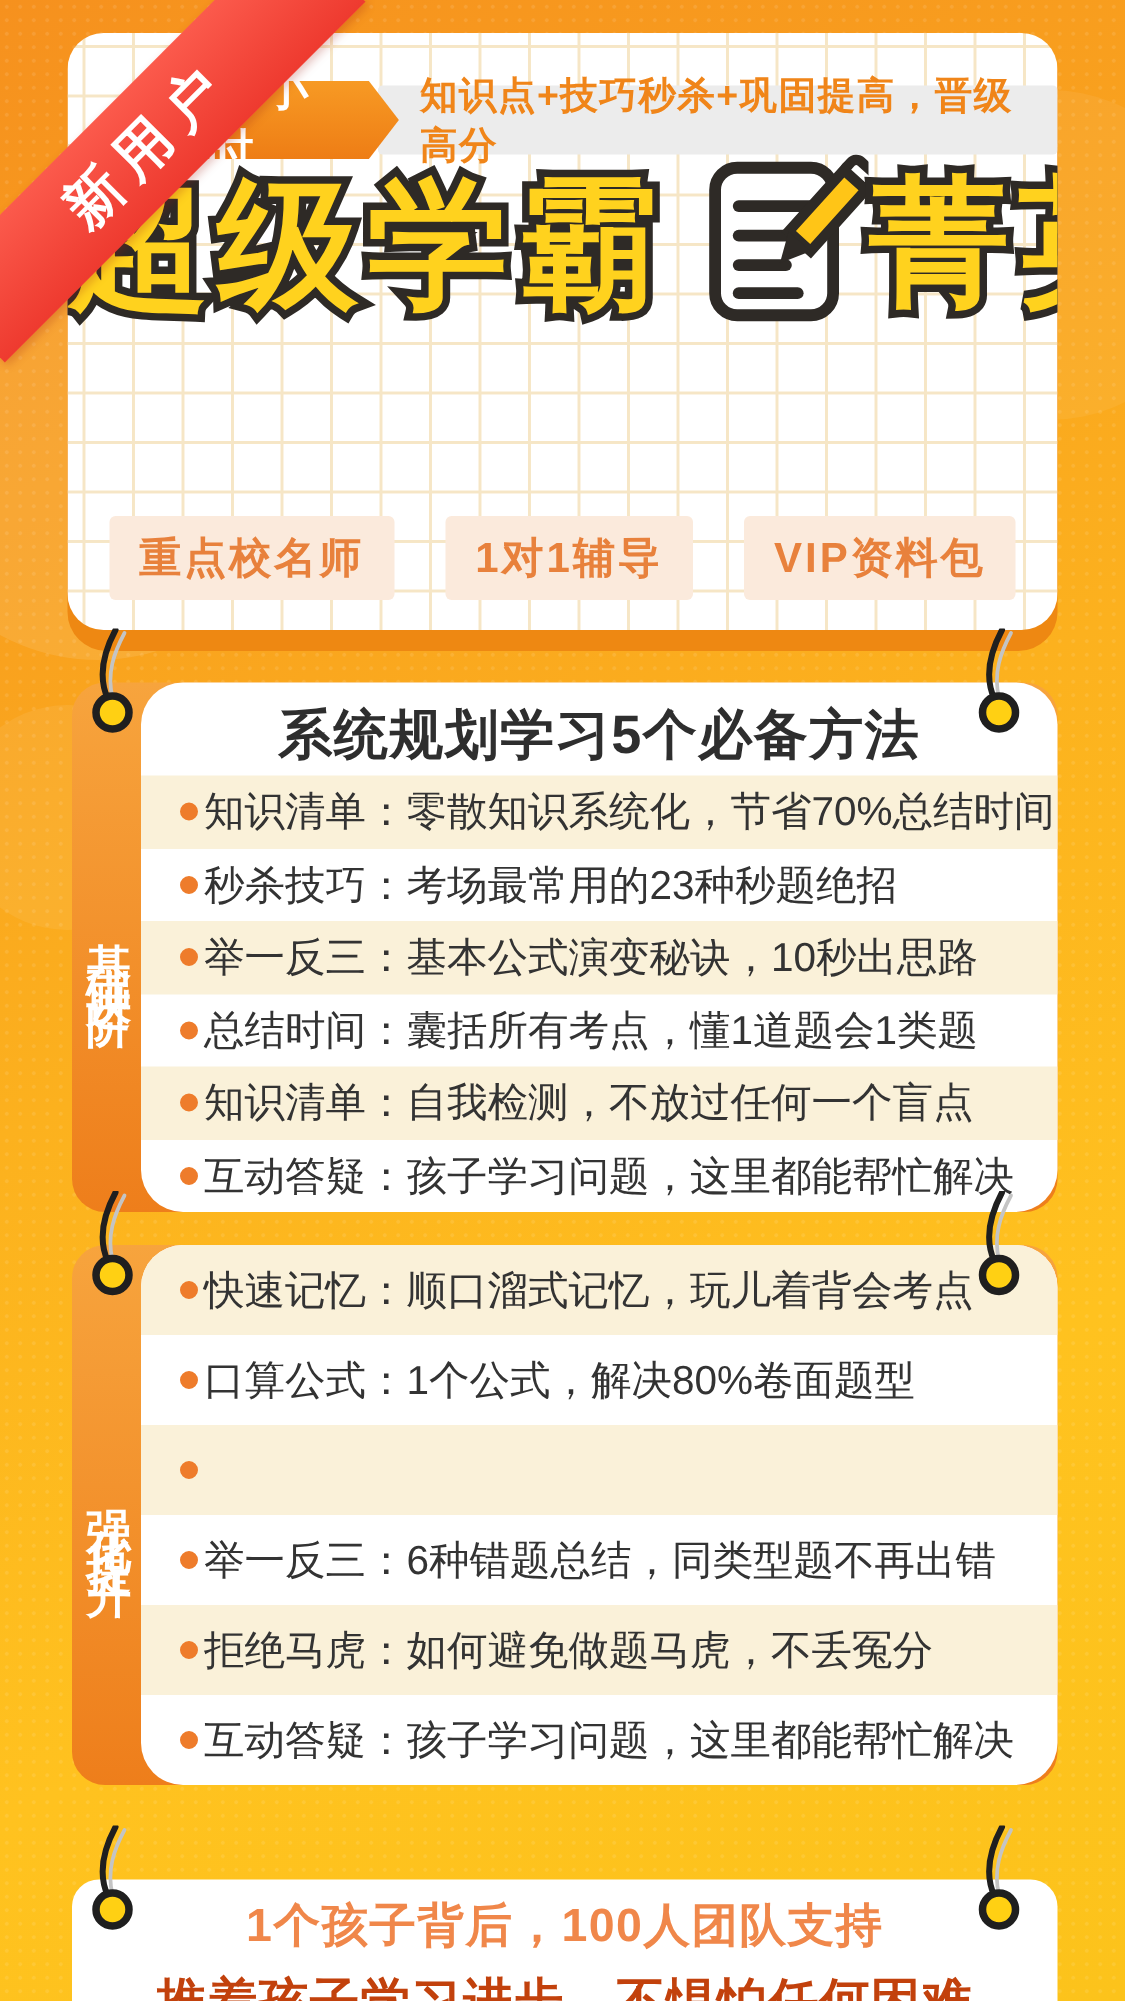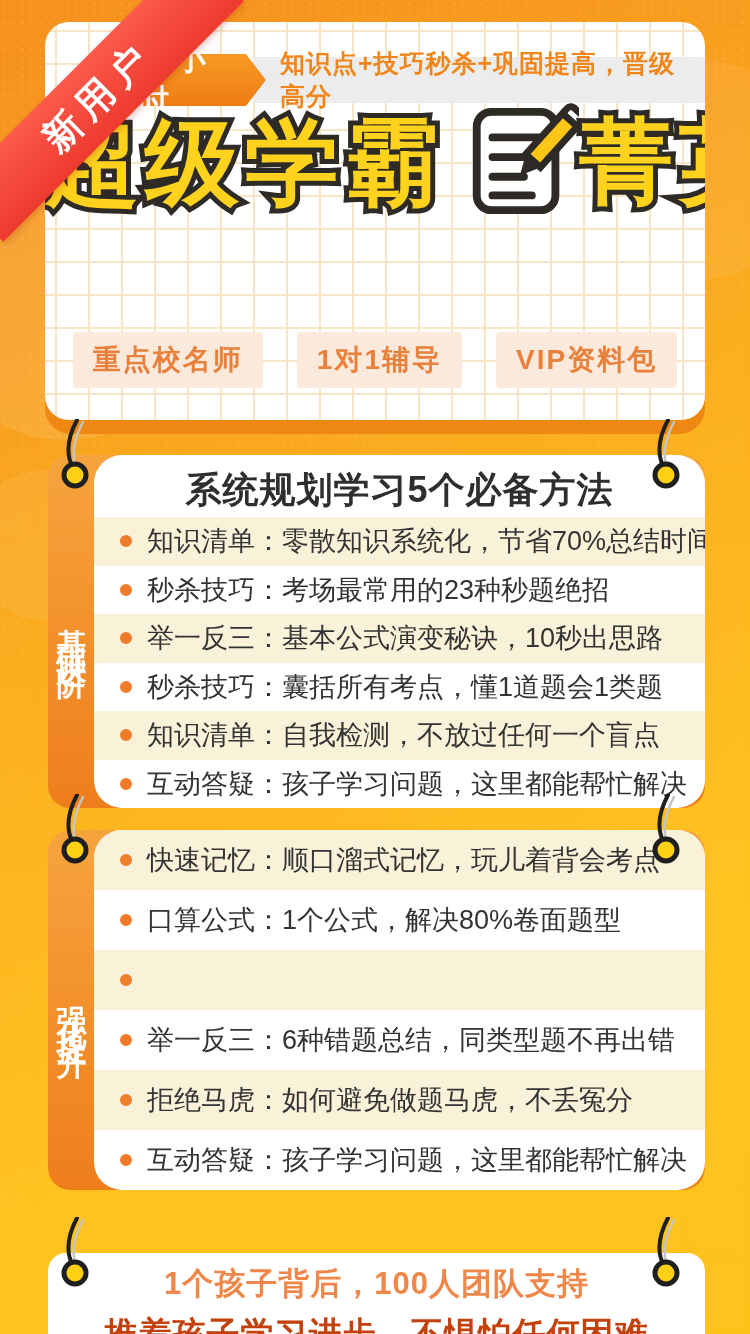--- a/index.html
+++ b/index.html
@@ -44,21 +44,21 @@
     height:46px; display:flex; align-items:center; background:#ececec; border-radius:3px;
     margin-left:-14px; padding:0 16px 0 28px;
     color:#f08519; font-size:25px; font-weight:bold; letter-spacing:1px;
   }
   .title-wrap{ position:absolute; top:84px; left:0; right:0; display:flex; flex-direction:row; align-items:center; }
   .title-row{ display:flex; align-items:center; gap:16px; }
   .outline-text{ position:relative; font-size:94px; line-height:108px; font-weight:900; letter-spacing:6px; white-space:nowrap; }
   .outline-text .stroke{ -webkit-text-stroke:10px #2e2a26; color:#2e2a26; }
   .outline-text .fill{ position:absolute; left:0; top:0; color:#ffd21e; }
   .note-icon{ width:118px; height:118px; margin-top:-4px; }
-  .pill-row{ position:absolute; top:310px; left:0; right:0; display:flex; justify-content:center; gap:34px; }
+  .pill-row{ position:absolute; top:322px; left:0; right:0; display:flex; justify-content:center; gap:34px; }
   .pill{
     background:#fbeadc; color:#e8813c; font-size:28px; font-weight:bold;
     padding:9px 20px; border-radius:4px; letter-spacing:2px; white-space:nowrap;
   }
 
   
   .ribbon{ position:absolute; top:0; left:0; width:250px; height:250px; overflow:hidden; z-index:5; }
   .ribbon-band{
     position:absolute; top:60px; left:-72px; width:340px; height:72px;
     background:linear-gradient(180deg,#fb5a4c,#ee3a2f);
@@ -78,21 +78,21 @@
   .section-inner{
     position:absolute; left:46px; top:0; right:0; bottom:0;
     background:#fff; border-radius:28px; overflow:hidden;
     display:flex; flex-direction:column;
   }
   .section-title{
     flex:0 0 62px; display:flex; align-items:center; justify-content:center;
     font-size:36px; font-weight:bold; color:#2e2e2e; letter-spacing:1px; padding-top:8px;
   }
   .rows{ flex:1; display:flex; flex-direction:column; }
-  .row{ flex:1; display:flex; align-items:center; gap:15px; padding-left:26px; font-size:27px; color:#333; white-space:nowrap; }
+  .row{ flex:1; display:flex; align-items:center; gap:4px; padding-left:26px; font-size:27px; color:#333; white-space:nowrap; }
   .row:nth-child(odd){ background:#faf1d9; }
   .donut{ width:9px; height:9px; border:6px solid #ee7c2b; border-radius:50%; background:#fff; flex:0 0 auto; }
   .side-tab{
     position:absolute; left:0; top:0; bottom:0; width:46px;
     display:flex; align-items:center; justify-content:center;
   }
   .side-tab span{
     writing-mode:vertical-rl; text-orientation:upright;
     color:#fff; font-size:30px; font-weight:bold; letter-spacing:14px;
   }
@@ -194,21 +194,21 @@
         <div class="row">
             <span class="donut"></span>
             <span>秒杀技巧：考场最常用的23种秒题绝招</span>
           </div>
         <div class="row">
             <span class="donut"></span>
             <span>举一反三：基本公式演变秘诀，10秒出思路</span>
           </div>
         <div class="row">
             <span class="donut"></span>
-            <span>秒杀技巧：囊括所有考点，懂1道题会1类题</span>
+            <span>总结时间：囊括所有考点，懂1道题会1类题</span>
           </div>
         <div class="row">
             <span class="donut"></span>
             <span>知识清单：自我检测，不放过任何一个盲点</span>
           </div>
         <div class="row">
             <span class="donut"></span>
             <span>互动答疑：孩子学习问题，这里都能帮忙解决</span>
           </div>
       </div>

